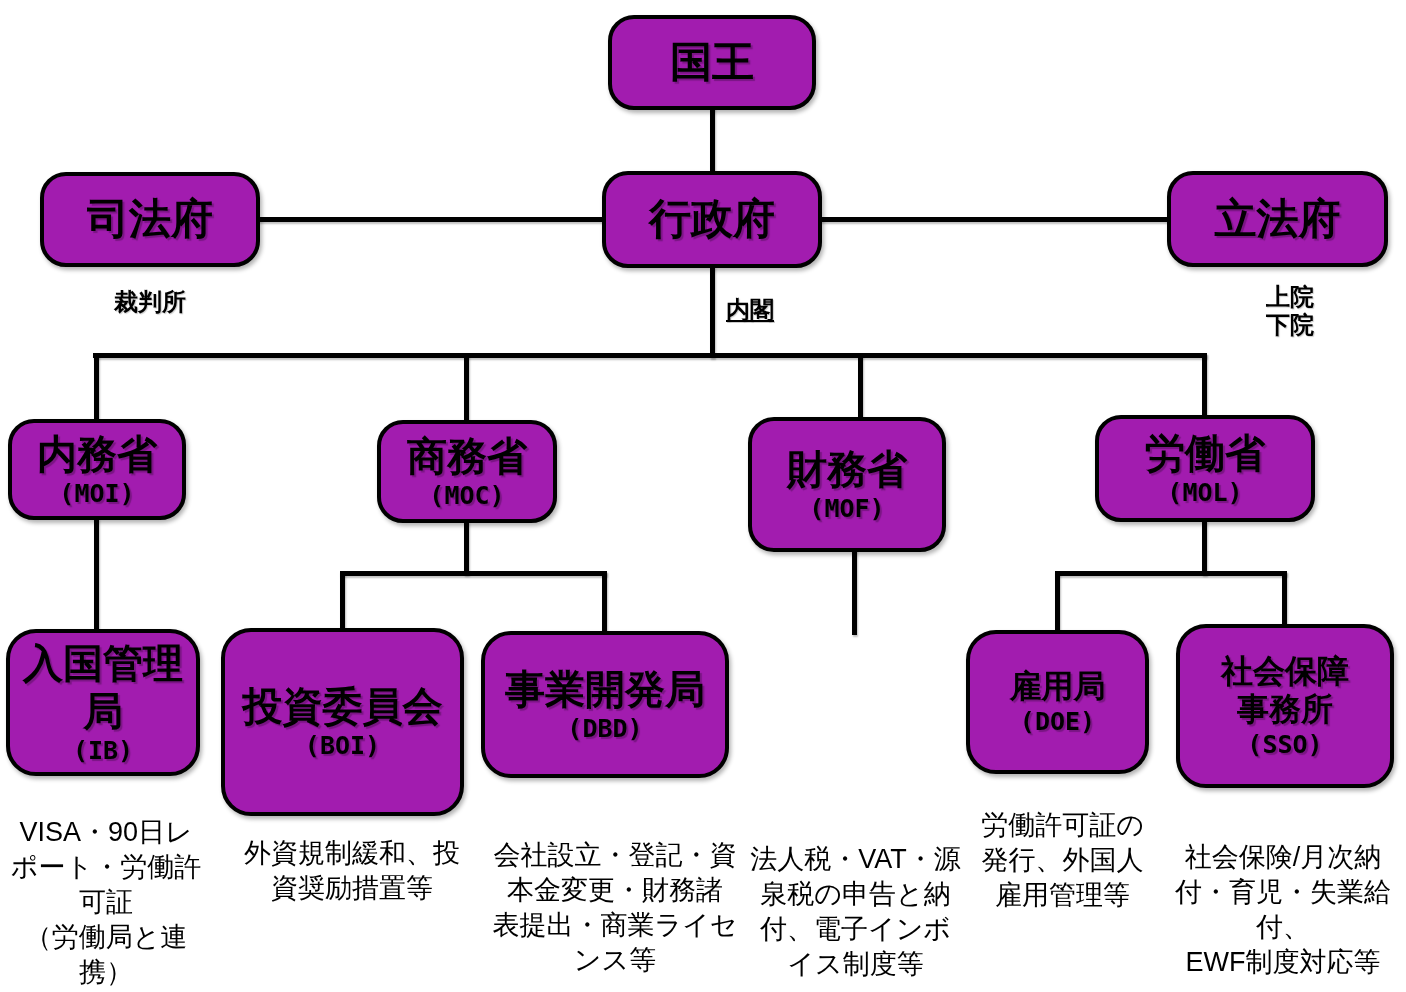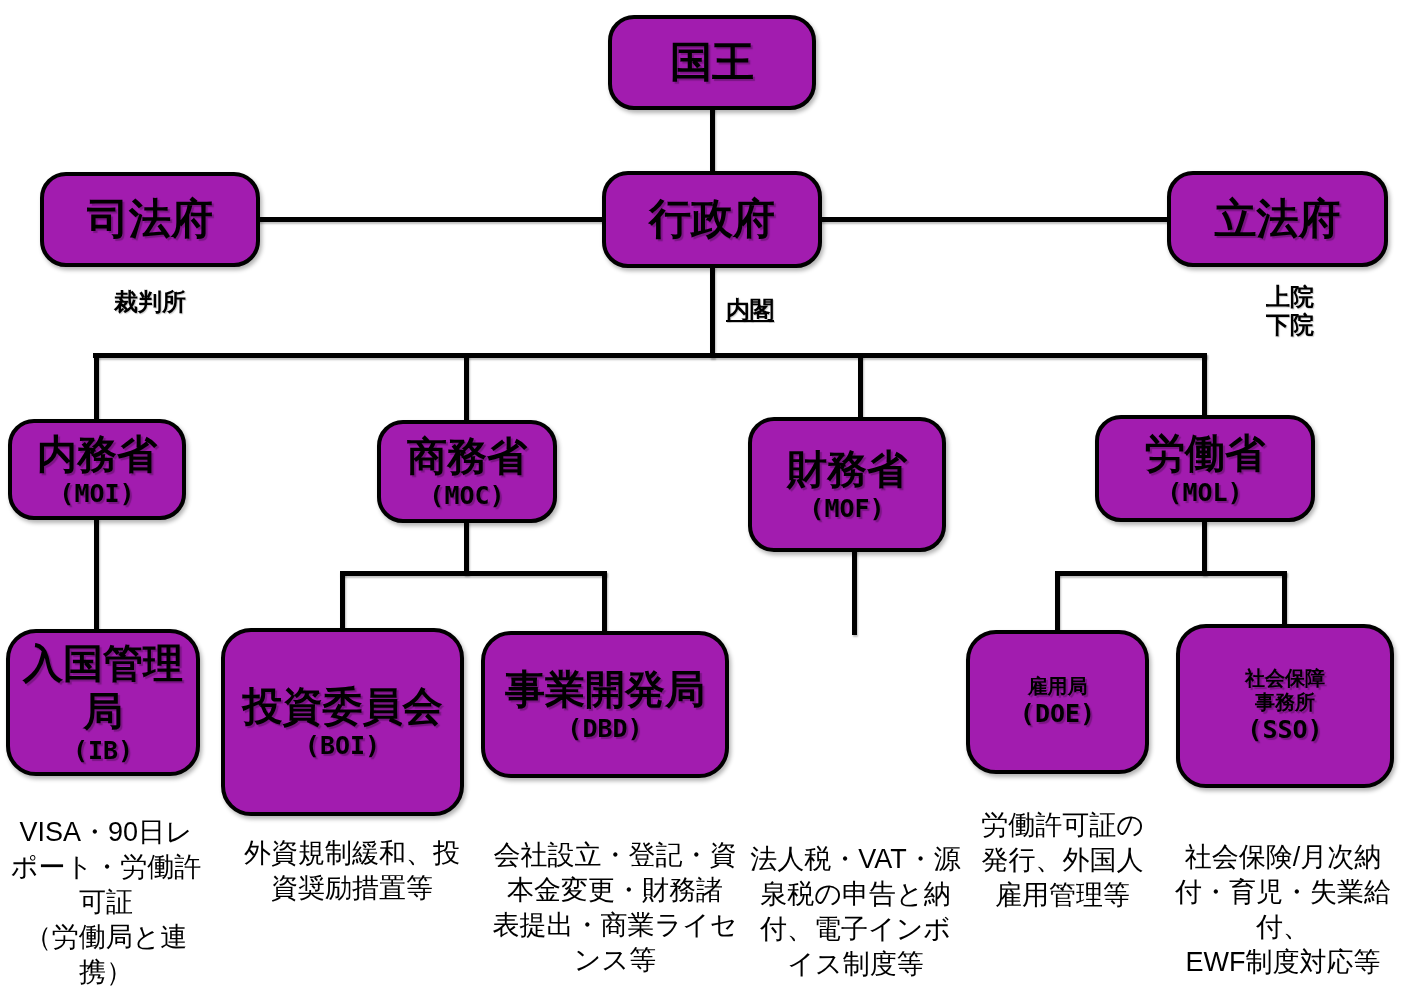--- a/index.html
+++ b/index.html
@@ -23,21 +23,21 @@
     white-space:pre-line; line-height:1.2;
     text-shadow:2px 2px 1px rgba(0,0,0,0.25);
   }
   .acr {
     font-family:"DejaVu Sans Mono", monospace; font-weight:bold;
     line-height:1.25; text-shadow:2px 2px 1px rgba(0,0,0,0.25);
   }
   .lvl12 .jp { font-size:42px; }
   .big .jp  { font-size:40px; }
   .big .acr { font-size:25px; }
-  .small .jp  { font-size:20px; }
+  .small .jp  { font-size:32px; }
   .small .acr { font-size:25px; }
   .note {
     position:absolute; font-weight:bold; font-size:24px; line-height:1.15;
     white-space:pre-line; text-align:center;
     text-shadow:1px 1px 1px rgba(0,0,0,0.2);
   }
   .note-left { text-align:left;text-decoration:underline; }
   .desc {
     position:absolute; font-size:27px; line-height:1.3;
     white-space:pre-line; text-align:center; font-weight:normal;

